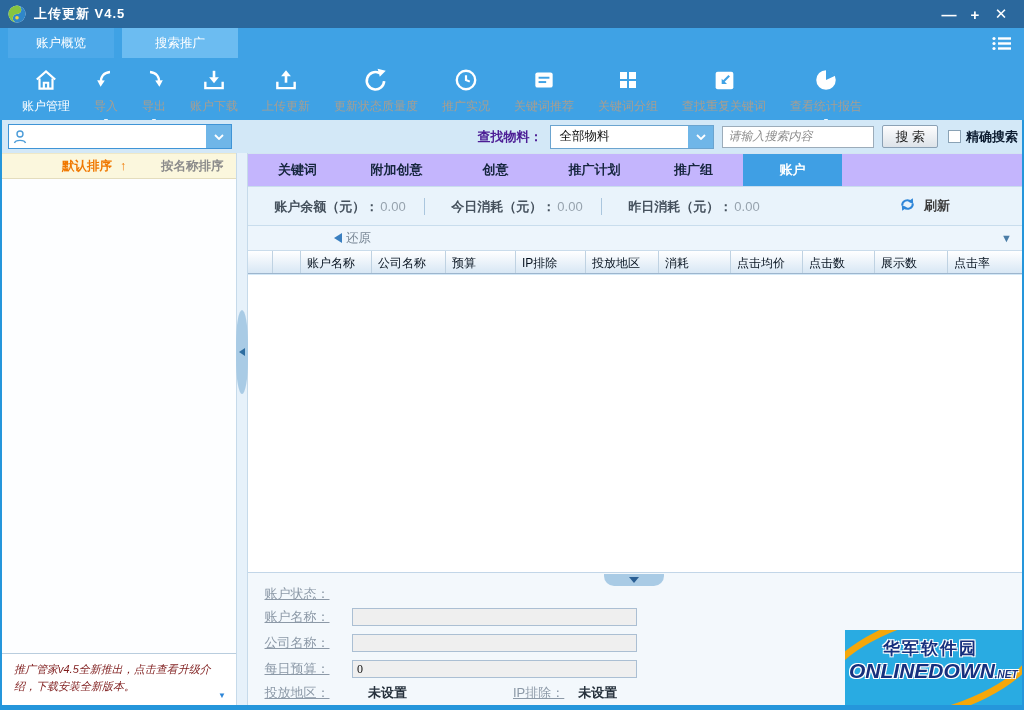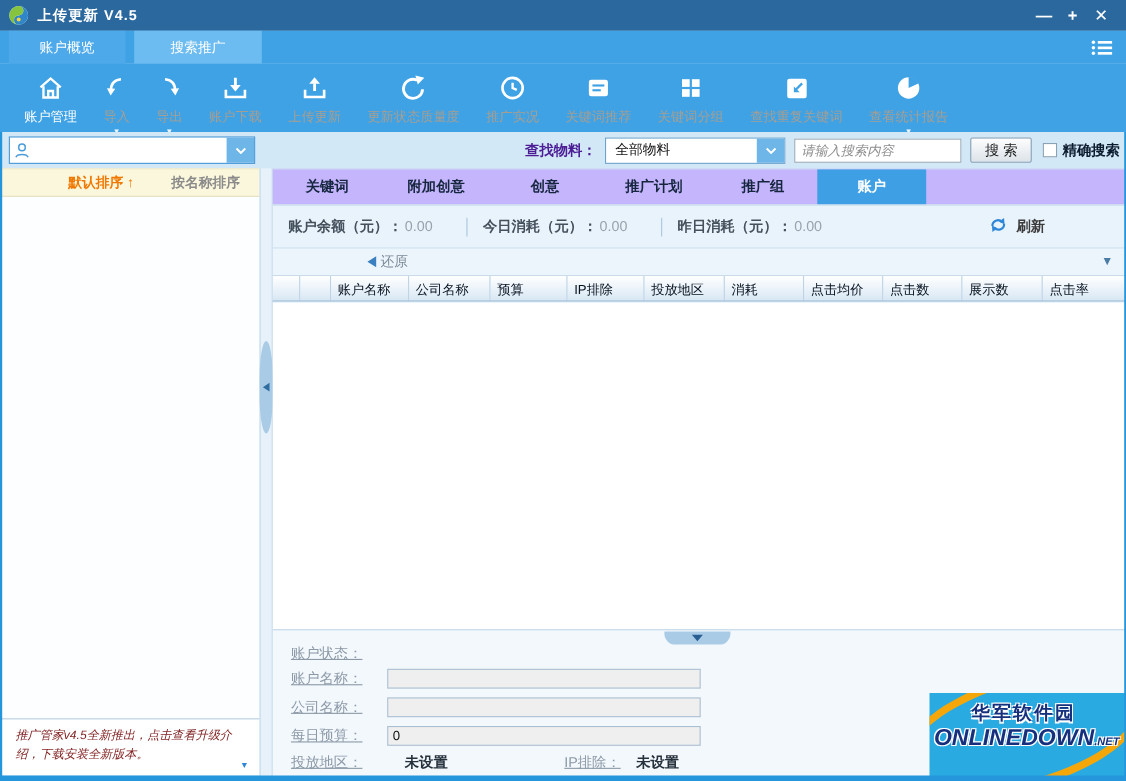--- a/index.html
+++ b/index.html
@@ -1,21 +1,21 @@
 <!DOCTYPE html>
 <html style="--accent: #3fa2e5; --titlebar: #2b689d; --active-tab: #6cbcf1; --orange: #f07800; --wm-bg: #29abe2; --wm-orange: #f5a70a; --wm-navy: #16307e;"><head>
 <meta charset="utf-8">
 <style>
   html,body{margin:0;padding:0;}
   body{width:1024px;height:710px;overflow:hidden;background:#333;}
   .window{position:relative;width:1024px;height:710px;overflow:hidden;
     font-family:"Liberation Sans","DejaVu Sans",sans-serif;background:#d3e8f7;}
   .window *{box-sizing:border-box;}
   [data-interactable="true"]{cursor:pointer;}
-  input[data-interactable="true"]{cursor:text;}
+  input[data-interactable="true"]{cursor:text;font-family:Liberation Serif, serif;}
 
   
   .titlebar{position:absolute;top:0;left:0;width:1024px;height:28px;background:var(--titlebar);
     display:flex;align-items:center;}
   .logo{margin-left:8px;width:18px;height:18px;display:flex;}
   .title{color:#fff;font-weight:bold;font-size:13px;margin-left:8px;letter-spacing:1px;white-space:nowrap;}
   .win-controls{margin-left:auto;display:flex;align-items:center;margin-right:10px;color:#fff;font-size:15px;}
   .win-btn{width:26px;text-align:center;font-weight:bold;}
 
   
@@ -52,21 +52,21 @@
   .search-input::placeholder{color:#8d8d8d;font-style:italic;}
   .search-btn{margin-left:8px;height:23px;padding:0 12px;font-size:13px;color:#1c1c1c;white-space:nowrap;
     background:linear-gradient(#fdfdfe,#dde3e9);border:1px solid #8ba1b5;border-radius:2px;
     font-family:"Liberation Sans","DejaVu Sans",sans-serif;}
   .cb{margin-left:10px;width:13px;height:13px;background:#fff;border:1px solid #8aa2b5;display:inline-block;}
   .cb-label{margin-left:5px;font-weight:bold;font-size:13px;color:#0c1c30;white-space:nowrap;}
 
   
   .sort-bar{position:absolute;top:153px;left:0;width:236px;height:26px;background:#fbf7dd;
     border-top:1px solid #eee8c8;border-bottom:1px solid #e4ddbd;display:flex;align-items:center;}
-  .sort-opt{font-weight:bold;font-size:12.5px;color:#8b8b8b;margin-left:34px;white-space:nowrap;}
+  .sort-opt{font-weight:bold;font-size:12.5px;color:#8b8b8b;margin-left:34px;white-space:nowrap;font-family:Liberation Mono, monospace;}
   .sort-opt:first-child{margin-left:62px;}
   .sort-opt.active{color:var(--orange);}
   .side-list{position:absolute;top:179px;left:0;width:236px;height:474px;background:#fdfeff;}
   .side-notice{position:absolute;top:653px;left:0;width:236px;height:52px;background:#fff;border-top:1px solid #b9cdde;}
   .notice-text{padding:7px 8px 0 14px;font-size:11px;color:#7f1d1d;line-height:17px;font-style:italic;}
   .notice-caret{position:absolute;right:10px;bottom:5px;font-size:8px;color:#2e86d8;}
 
   
   .splitter{position:absolute;top:153px;left:236px;width:12px;height:553px;background:#e6f1fa;
     border-left:1px solid #c6daea;border-right:1px solid #c6daea;}
@@ -78,21 +78,21 @@
   
   .material-tabs{position:absolute;top:153px;left:248px;width:776px;height:33px;background:#c4b5fd;
     border-top:1px solid #d3e5f2;display:flex;}
   .m-tab{width:99px;text-align:center;line-height:32px;font-weight:bold;font-size:13px;color:#16263e;white-space:nowrap;}
   .m-tab.active{background:#3f9fe4;color:#fff;}
 
   
   .stats-row{position:absolute;top:186px;left:248px;width:776px;height:40px;background:#e9f3fb;
     border-top:1px solid #c9dded;border-bottom:1px solid #c9dded;display:flex;align-items:center;padding-left:14px;}
   .stats-list{display:flex;align-items:center;}
-  .stat{width:156px;white-space:nowrap;}
+  .stat{width:156px;white-space:nowrap;text-align:center;}
   .stat-label{font-weight:bold;font-size:13px;color:#44505c;}
   .stat-value{font-size:13px;color:#97a3ae;margin-left:2px;}
   .stat-sep{width:1px;height:17px;background:#aac6de;margin:0 14px 0 6px;}
   .refresh{margin-left:auto;margin-right:74px;display:flex;align-items:center;gap:8px;
     font-weight:bold;font-size:13px;color:#3c3c3c;white-space:nowrap;}
 
   
   .restore-row{position:absolute;top:226px;left:248px;width:776px;height:24px;background:#edf5fc;
     display:flex;align-items:center;padding:0 12px;}
   .restore-btn{margin-left:74px;display:flex;align-items:center;gap:4px;font-size:12.5px;color:#7a8896;}

